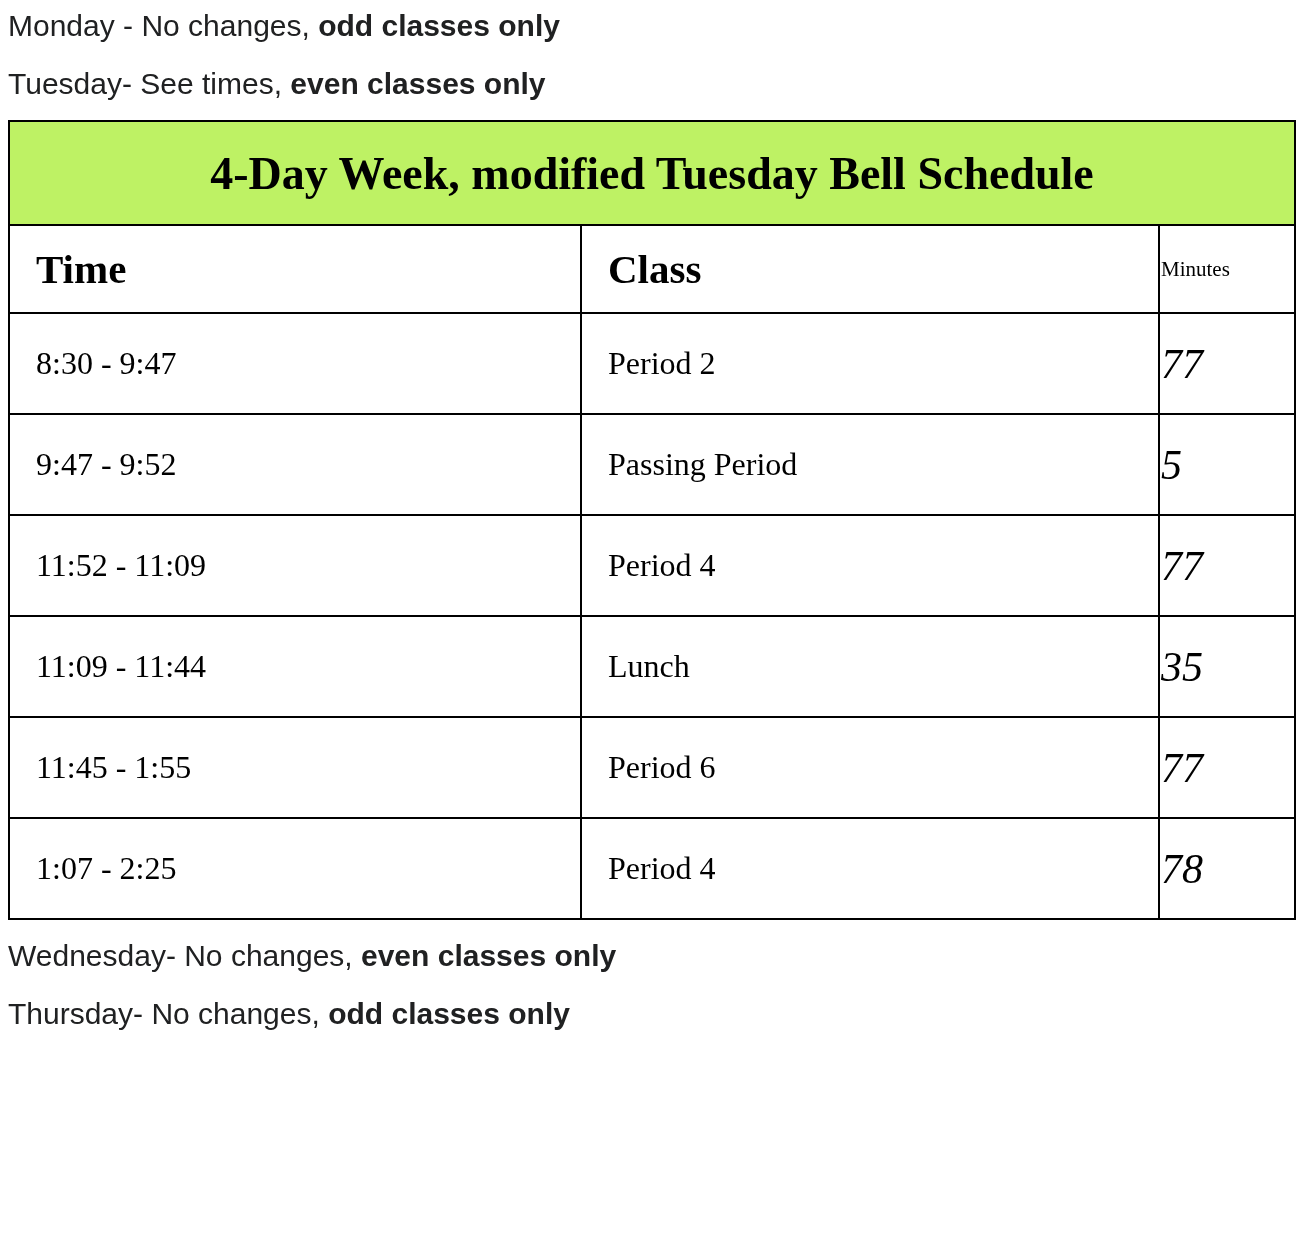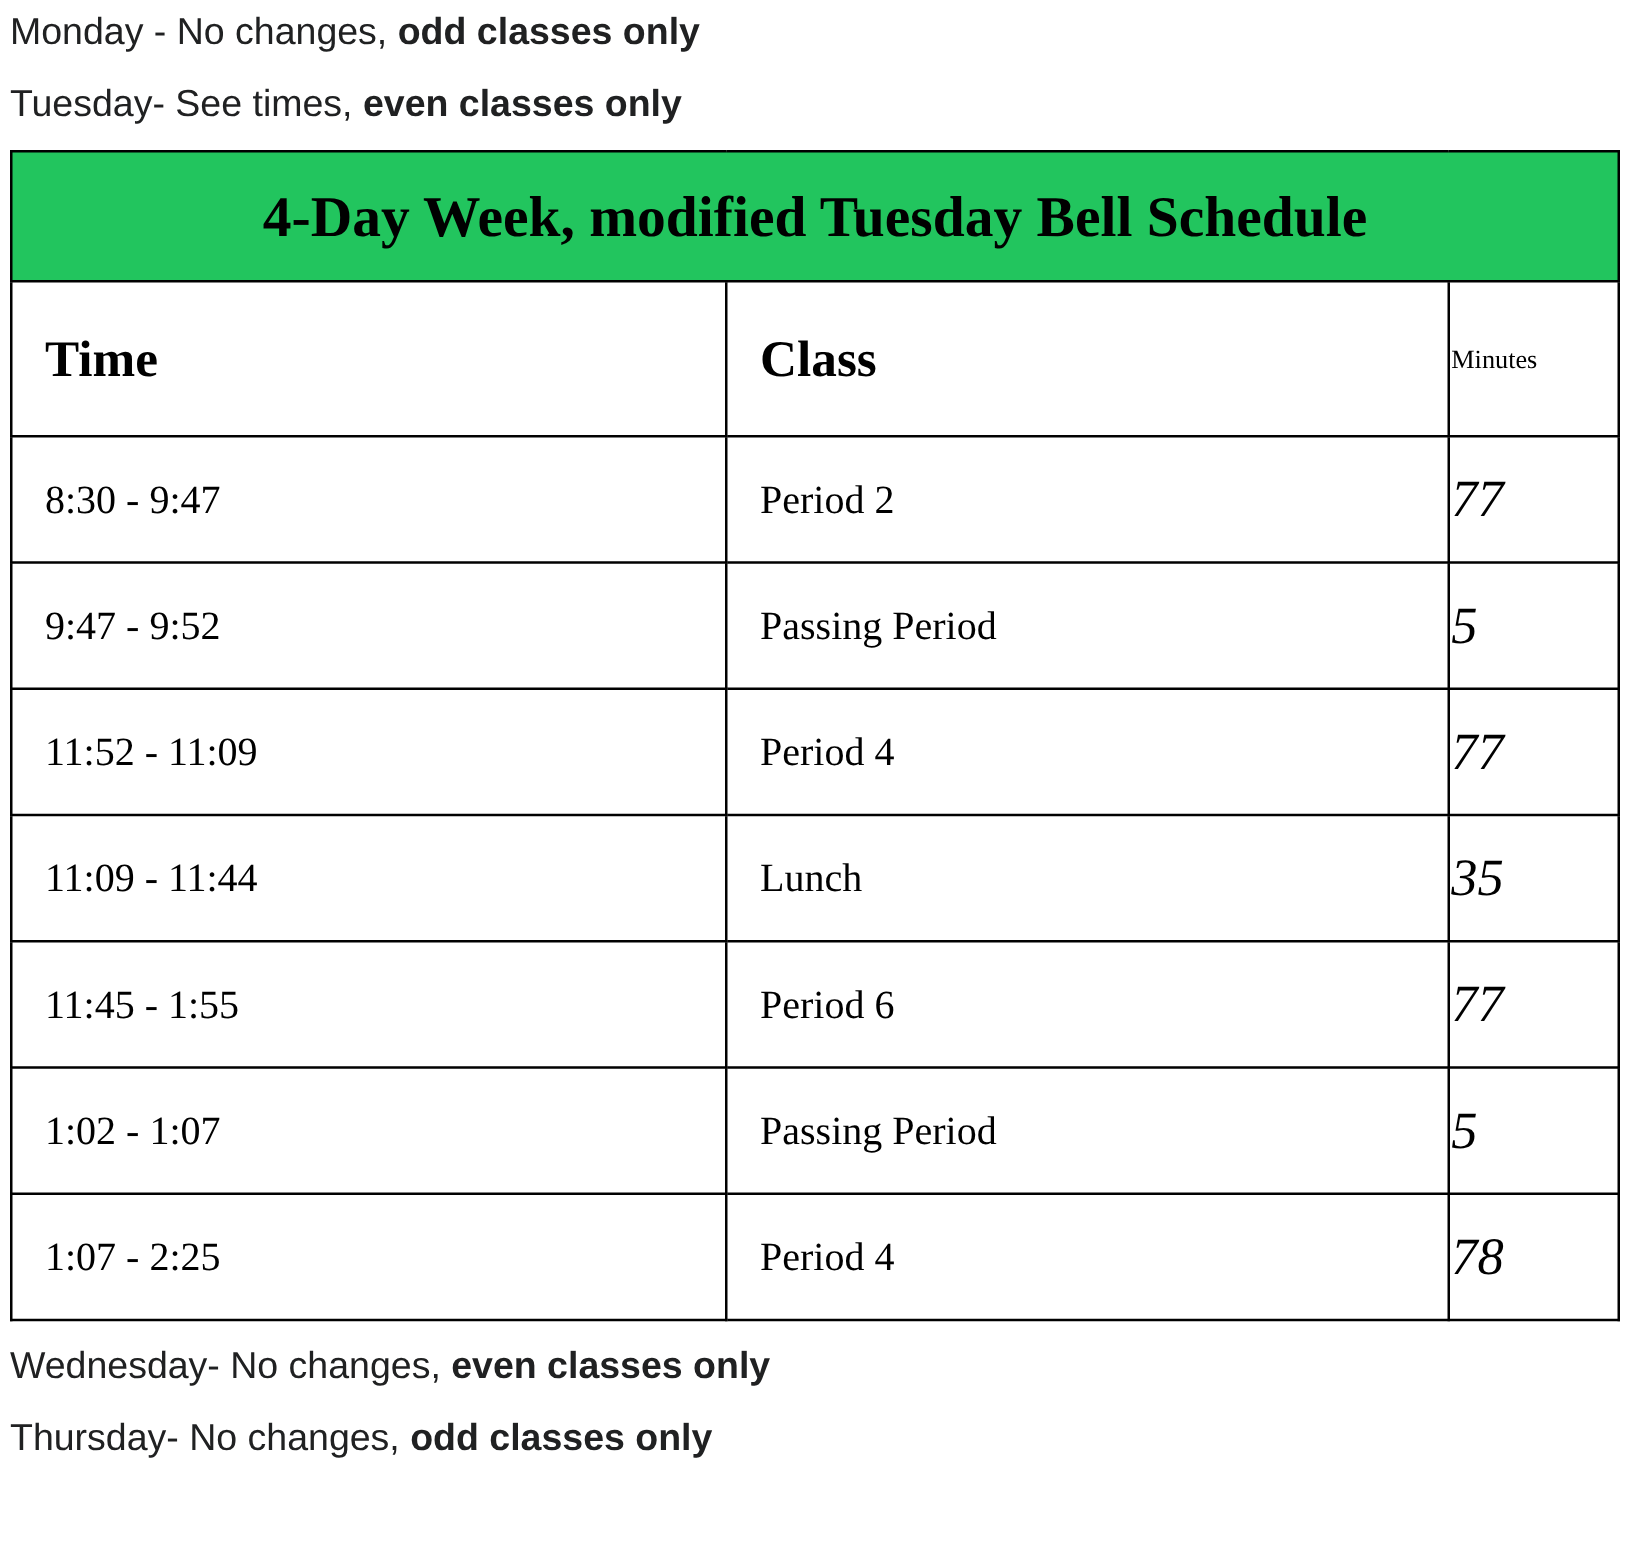--- a/index.html
+++ b/index.html
@@ -36,34 +36,34 @@
   table.schedule col.c-time    { width: 572px; }
   table.schedule col.c-class   { width: 578px; }
   table.schedule col.c-minutes { width: 136px; }
 
   table.schedule td, table.schedule th {
     border: 2px solid #000000;
     box-sizing: border-box;
   }
 
   .title-cell {
-    background: #22c55e;
+    background: #bef264;
     text-align: center;
     font-weight: bold;
     font-size: 46px;
     height: 104px;
     vertical-align: middle;
   }
 
   th.h-time, th.h-class {
     text-align: left;
     font-weight: bold;
     font-size: 41px;
     padding-left: 26px;
-    height: 124px;
+    height: 88px;
     vertical-align: middle;
   }
   th.h-minutes {
     text-align: left;
     font-weight: normal;
     font-size: 21px;
     vertical-align: middle;
   }
 
   td.cell-time, td.cell-class {
@@ -124,25 +124,20 @@
         <td class="cell-time">11:09 - 11:44</td>
         <td class="cell-class">Lunch</td>
         <td class="cell-minutes">35</td>
       </tr>
       <tr>
         <td class="cell-time">11:45 - 1:55</td>
         <td class="cell-class">Period 6</td>
         <td class="cell-minutes">77</td>
       </tr>
       <tr>
-        <td class="cell-time">1:02 - 1:07</td>
-        <td class="cell-class">Passing Period</td>
-        <td class="cell-minutes">5</td>
-      </tr>
-      <tr>
         <td class="cell-time">1:07 - 2:25</td>
         <td class="cell-class">Period 4</td>
         <td class="cell-minutes">78</td>
       </tr>
     </tbody>
   </table>
 
   <p class="note third"><span>Wednesday- No changes, </span><b>even classes only</b></p>
 
   <p class="note fourth"><span>Thursday- No changes, </span><b>odd classes only</b></p>

